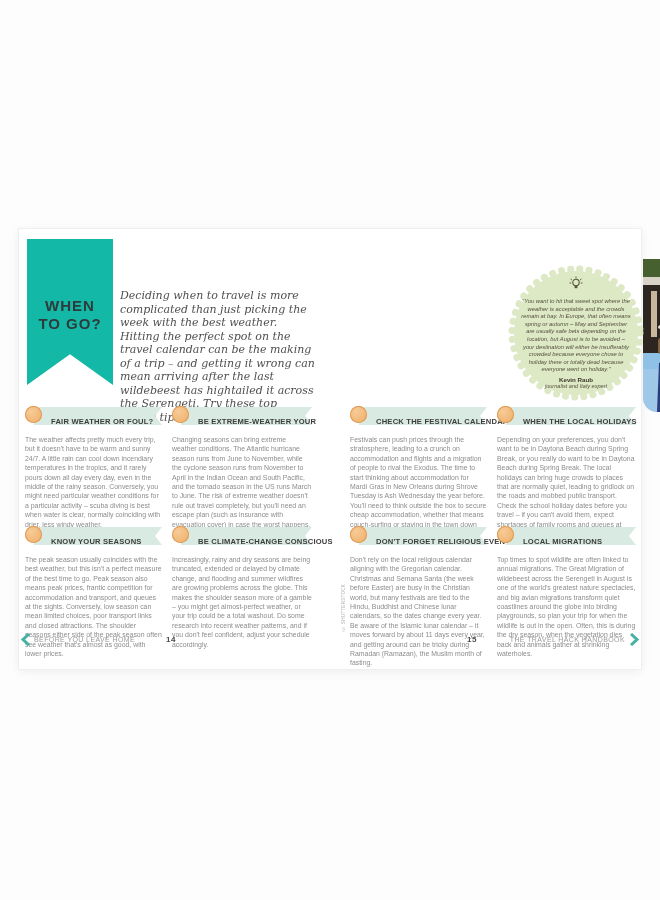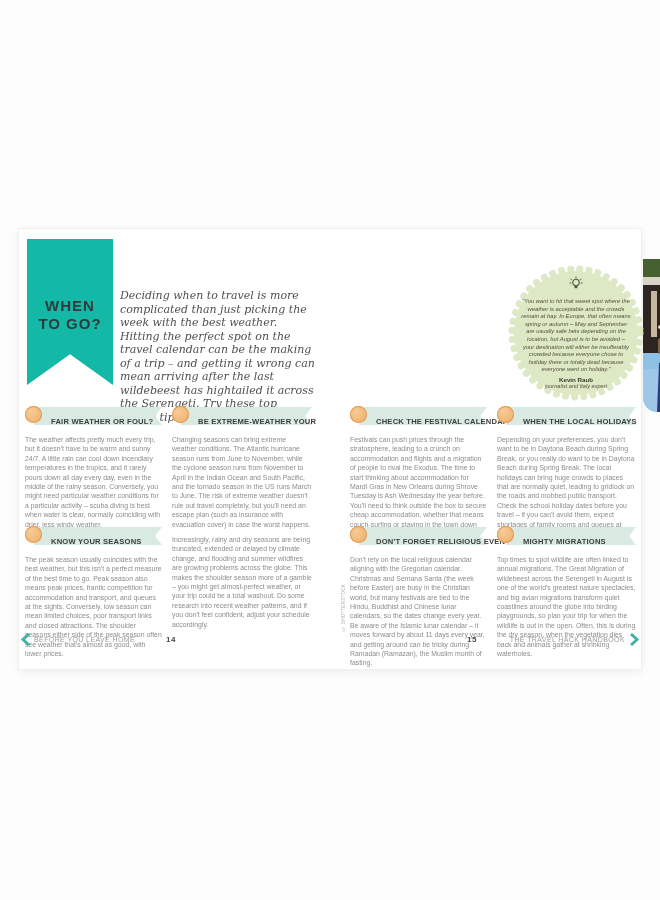--- a/index.html
+++ b/index.html
@@ -208,37 +208,42 @@
     <div class="section col1 row2">
       <div class="sec-head">
         <div class="ribbon"></div>
         <div class="dot"></div>
         <div class="sec-title">KNOW YOUR SEASONS</div>
       </div>
       <div class="sec-body">The peak season usually coincides with the best weather, but this isn't a perfect measure of the best time to go. Peak season also means peak prices, frantic competition for accommodation and transport, and queues at the sights. Conversely, low season can mean limited choices, poor transport links and closed attractions. The shoulder seasons either side of the peak season often see weather that's almost as good, with lower prices.</div>
     </div>
 
     <div class="section col2 row2">
+      <div class="sec-head">
+        <div class="ribbon"></div>
+        <div class="dot"></div>
+        <div class="sec-title">BE CLIMATE-CHANGE CONSCIOUS</div>
+      </div>
       <div class="sec-body">Increasingly, rainy and dry seasons are being truncated, extended or delayed by climate change, and flooding and summer wildfires are growing problems across the globe. This makes the shoulder season more of a gamble – you might get almost-perfect weather, or your trip could be a total washout. Do some research into recent weather patterns, and if you don't feel confident, adjust your schedule accordingly.</div>
     </div>
 
     <div class="section col3 row2">
       <div class="sec-head">
         <div class="ribbon"></div>
         <div class="dot"></div>
         <div class="sec-title">DON'T FORGET RELIGIOUS EVENTS</div>
       </div>
       <div class="sec-body">Don't rely on the local religious calendar aligning with the Gregorian calendar. Christmas and Semana Santa (the week before Easter) are busy in the Christian world, but many festivals are tied to the Hindu, Buddhist and Chinese lunar calendars, so the dates change every year. Be aware of the Islamic lunar calendar – it moves forward by about 11 days every year, and getting around can be tricky during Ramadan (Ramazan), the Muslim month of fasting.</div>
     </div>
 
     <div class="section col4 row2">
       <div class="sec-head">
         <div class="ribbon"></div>
         <div class="dot"></div>
-        <div class="sec-title">MIGHTY MIGRATIONS</div>
+        <div class="sec-title">LOCAL MIGRATIONS</div>
       </div>
       <div class="sec-body">Top times to spot wildlife are often linked to annual migrations. The Great Migration of wildebeest across the Serengeti in August is one of the world's greatest nature spectacles, and big avian migrations transform quiet coastlines around the globe into birding playgrounds, so plan your trip for when the wildlife is out in the open. Often, this is during the dry season, when the vegetation dies back and animals gather at shrinking waterholes.</div>
     </div>
 
     <div class="footer">
       <svg class="chev chev-left" viewBox="0 0 10 13">
         <path d="M9,1 L3,6.5 L9,12" fill="none" stroke="#46b2a5" stroke-width="3"></path>
       </svg>
       <span class="foot-label-left">BEFORE YOU LEAVE HOME</span>
       <span class="pagenum pn-left">14</span>

